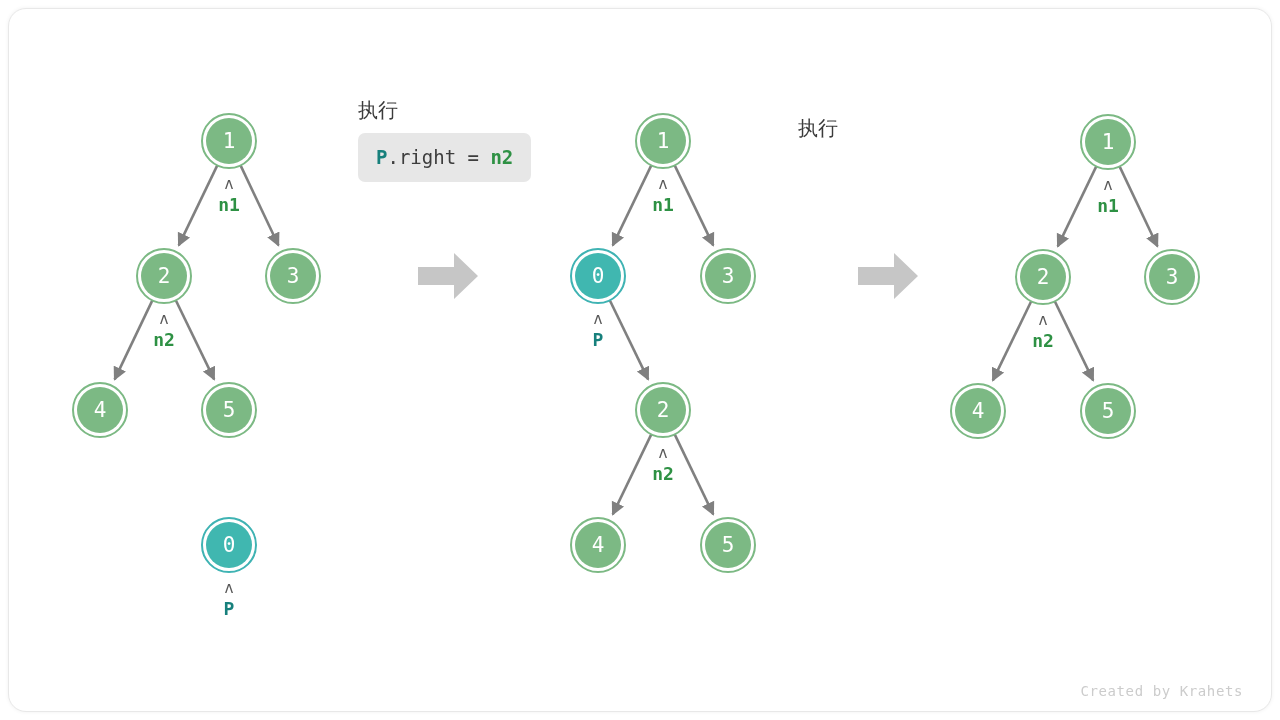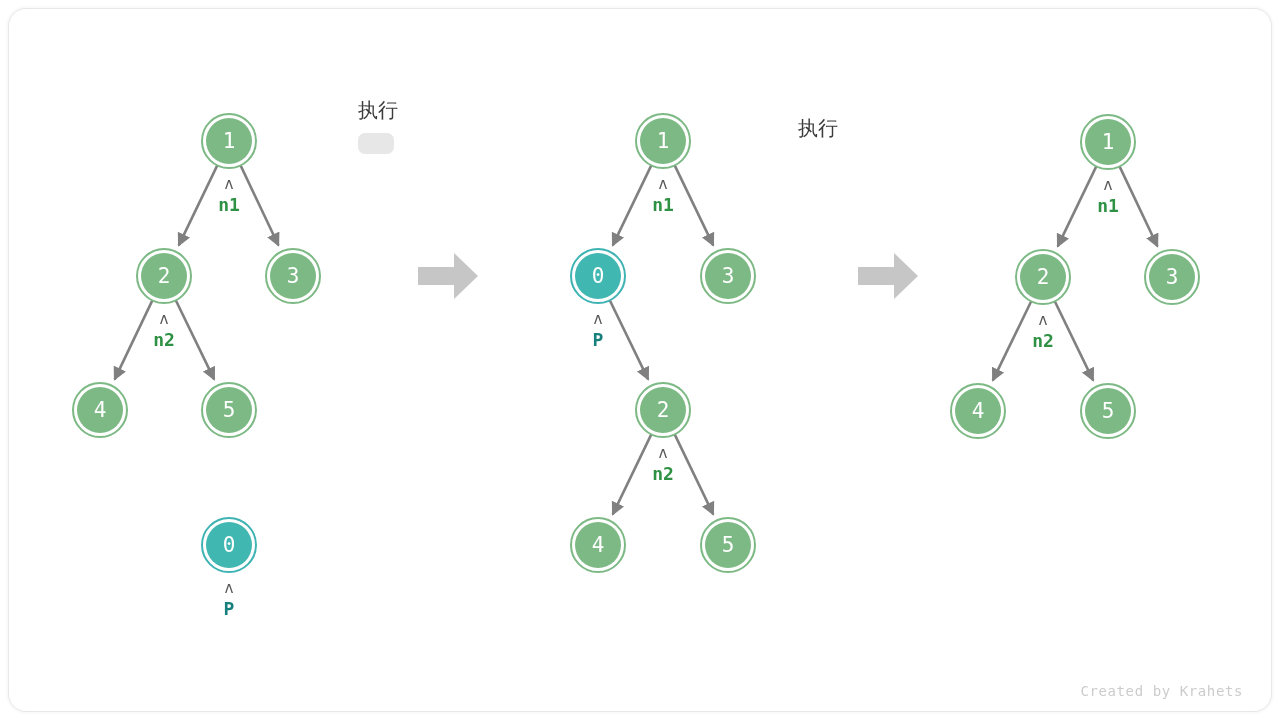--- a/index.html
+++ b/index.html
@@ -258,21 +258,21 @@
         <div class="ptr" style="left: 1099px; top: 171px;">
           <span class="caret">ʌ</span>
           <span class="plabel">n1</span>
         </div>
         <div class="ptr" style="left: 1034px; top: 306px;">
           <span class="caret">ʌ</span>
           <span class="plabel">n2</span>
         </div>
       </div>
     <div id="code-layer">
-        <div class="exec-group" style="left: 349px; top: 88px;"><div class="exec-title">执行</div><div class="code-box"></div></div>
+        <div class="exec-group" style="left: 349px; top: 88px;"><div class="exec-title">执行</div><div class="code-box"><div class="code-line"><span class="tok-teal">P</span><span class="tok-plain">.right = </span><span class="tok-green">n2</span></div></div></div>
         <div class="exec-group" style="left: 789px; top: 106px;"><div class="exec-title">执行</div></div>
       </div>
     <div id="arrow-layer">
         <div class="block-arrow" style="left: 407px; top: 240px;"><svg viewBox="0 0 64 54" width="64" height="54" xmlns="http://www.w3.org/2000/svg">
             <path d="M2,18 L38,18 L38,4 L62,27 L38,50 L38,36 L2,36 Z" fill="#c6c6c6"></path>
           </svg></div>
         <div class="block-arrow" style="left: 847px; top: 240px;"><svg viewBox="0 0 64 54" width="64" height="54" xmlns="http://www.w3.org/2000/svg">
             <path d="M2,18 L38,18 L38,4 L62,27 L38,50 L38,36 L2,36 Z" fill="#c6c6c6"></path>
           </svg></div>
       </div>

